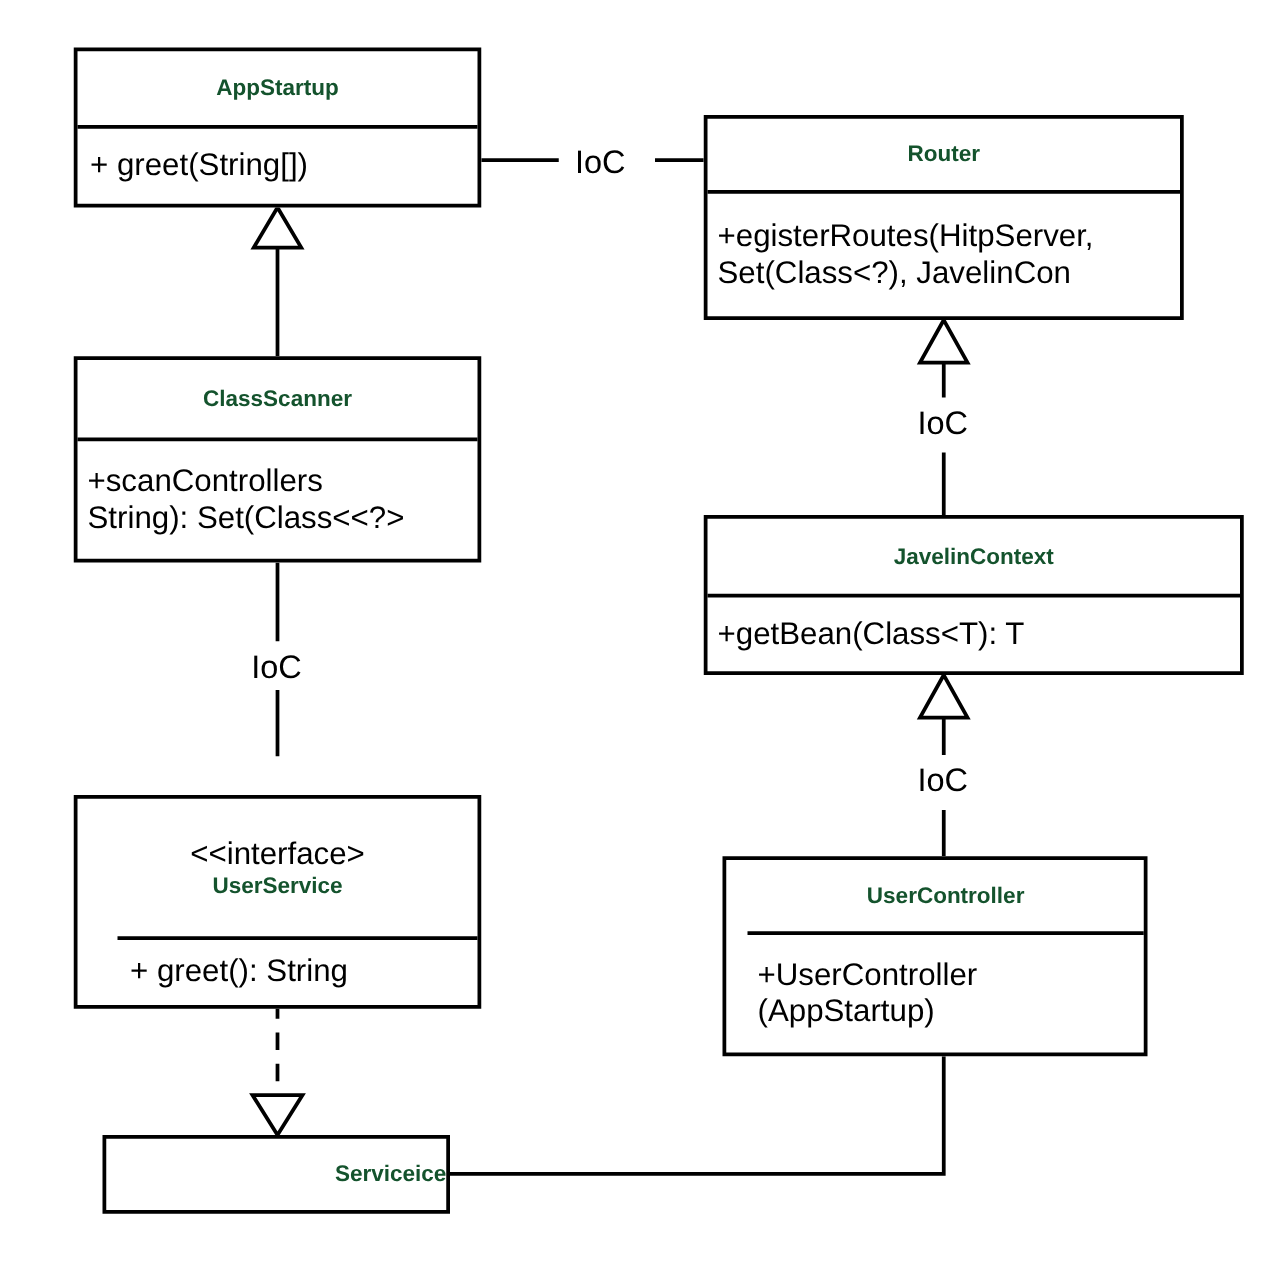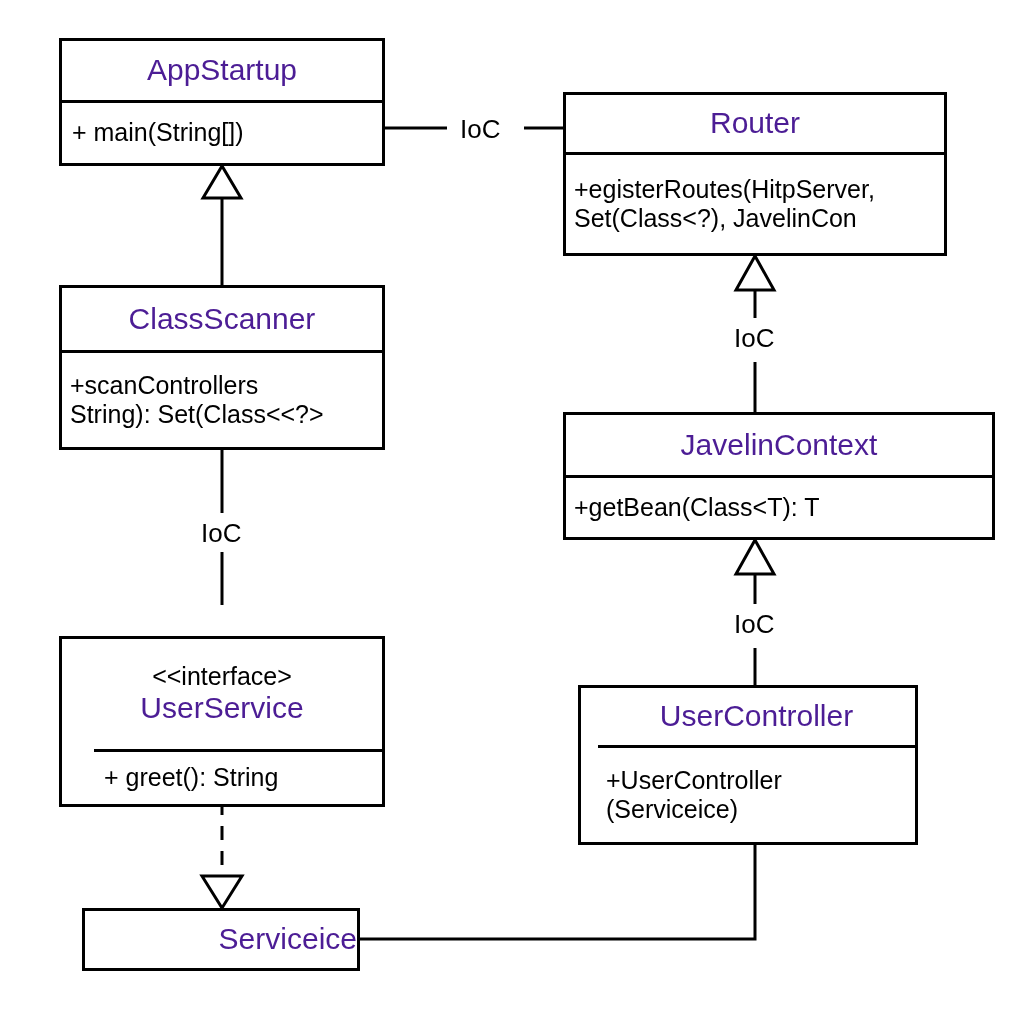--- a/index.html
+++ b/index.html
@@ -43,23 +43,23 @@
     align-items: center;
     text-align: center;
   }
   .compartment.members {
     border-top: 3px solid #000000;
     align-items: flex-start;
     text-align: left;
     padding-left: 10px;
   }
   .class-name {
-    font-weight: normal;
-    font-size: 30px;
-    color: #4c1d95;
+    font-weight: bold;
+    font-size: 18px;
+    color: #14532d;
     line-height: 1.15;
     white-space: nowrap;
   }
   .stereotype {
     font-weight: normal;
     font-size: 25px;
     color: #000000;
     line-height: 1.15;
     white-space: nowrap;
   }
@@ -109,21 +109,21 @@
 
       <polyline points="360,939 755,939 755,845" fill="none" stroke="#000000" stroke-width="3"></polyline>
     </g>
   </svg>
 
   <div class="uml-class" style="left:59px; top:38px; width:326px; height:128px;">
     <div class="compartment header" style="height:59px;">
       <div class="class-name">AppStartup</div>
     </div>
     <div class="compartment members" style="flex:1;">
-      <div class="member-line">+ main(String[])</div>
+      <div class="member-line">+ greet(String[])</div>
     </div>
   </div>
 
   <div class="uml-class" style="left:563px; top:92px; width:384px; height:164px;">
     <div class="compartment header" style="height:57px;">
       <div class="class-name">Router</div>
     </div>
     <div class="compartment members" style="flex:1; padding-left:8px;">
       <div class="member-line">+egisterRoutes(HitpServer,</div>
       <div class="member-line">Set(Class&lt;?), JavelinCon</div>
@@ -158,21 +158,21 @@
       <div class="member-line">+ greet(): String</div>
     </div>
   </div>
 
   <div class="uml-class" style="left:578px; top:685px; width:340px; height:160px;padding-left:17px;">
     <div class="compartment header" style="height:57px;">
       <div class="class-name">UserController</div>
     </div>
     <div class="compartment members" style="flex:1; padding-left:8px;">
       <div class="member-line">+UserController</div>
-      <div class="member-line">(Serviceice)</div>
+      <div class="member-line">(AppStartup)</div>
     </div>
   </div>
 
   <div class="uml-class" style="left:82px; top:908px; width:278px; height:63px;">
     <div class="compartment header" style="flex:1;align-items:flex-end;">
       <div class="class-name">Serviceice</div>
     </div>
   </div>
 
   <div class="edge-label" style="left:455px; top:114px;">IoC</div>

